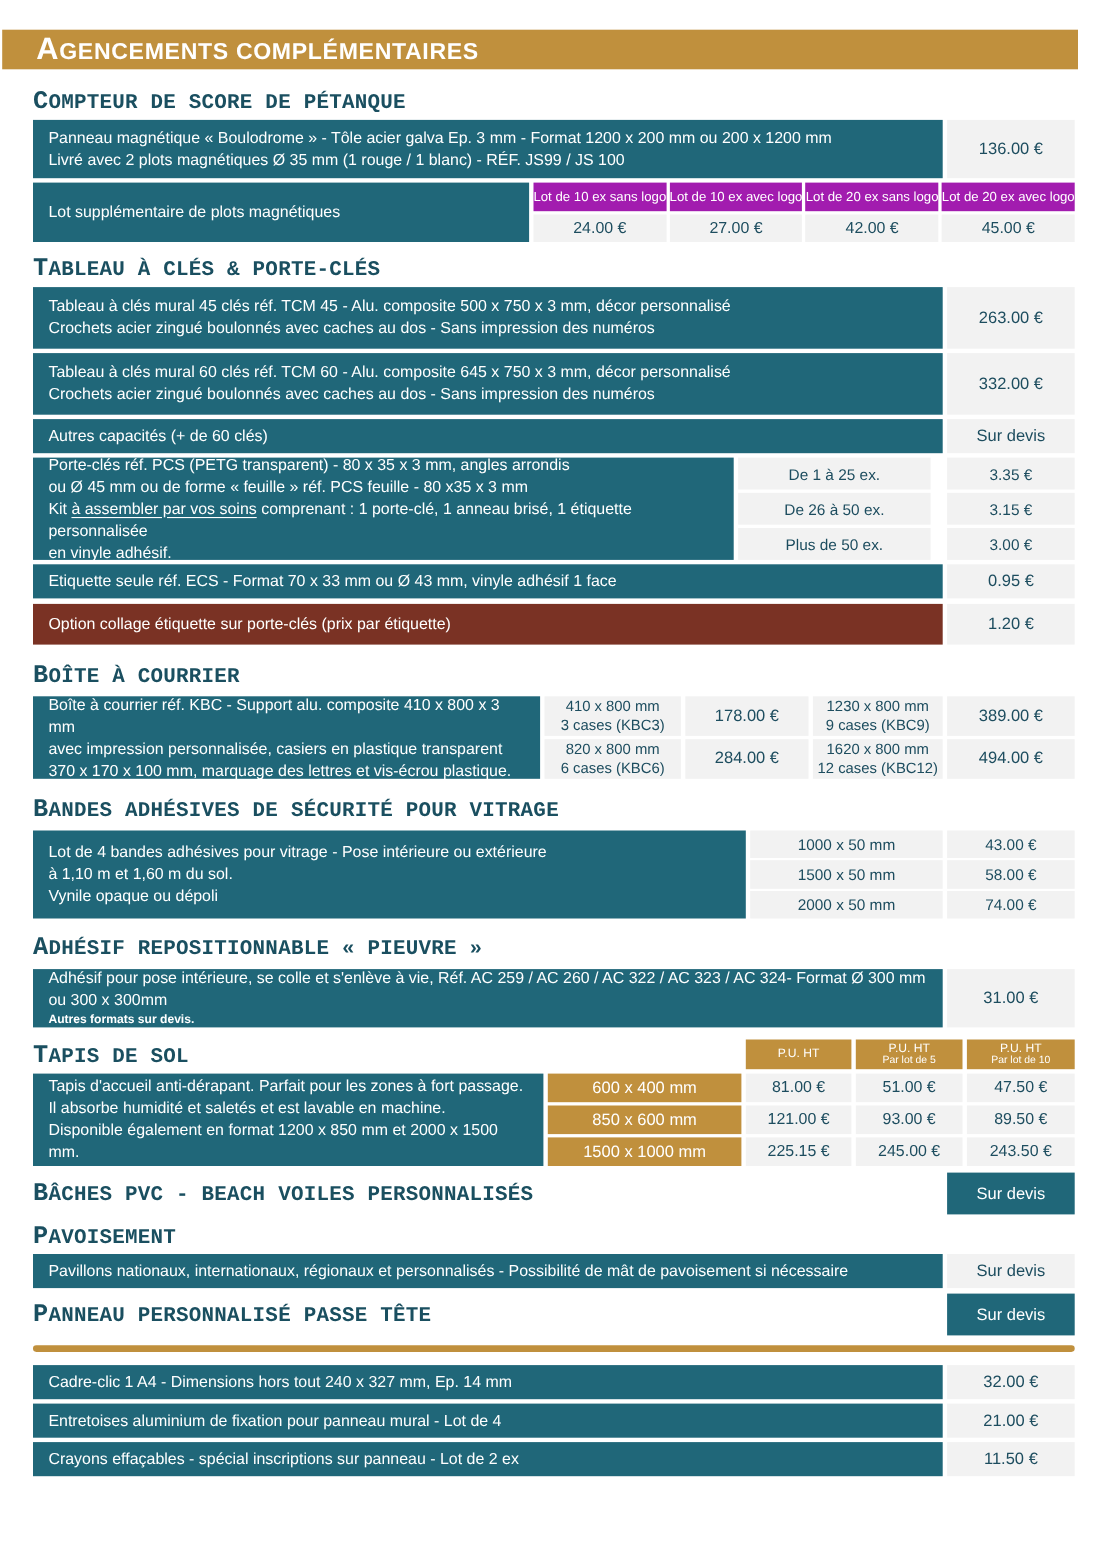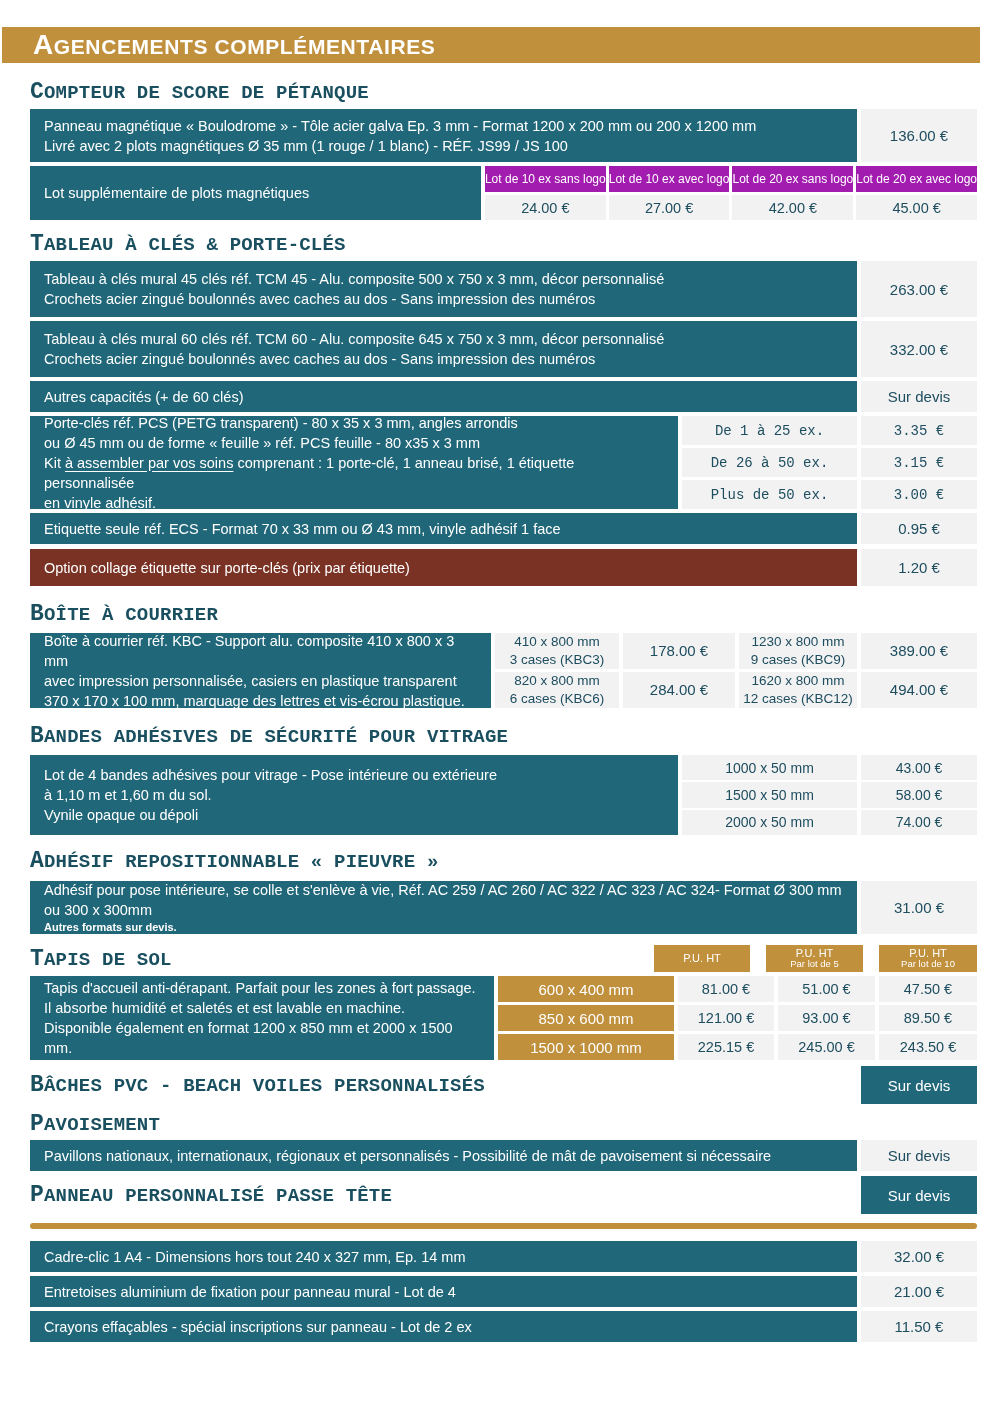--- a/index.html
+++ b/index.html
@@ -59,21 +59,21 @@
     background:#a21caf; color:#fff; font-size:12px;
     display:flex; align-items:center; justify-content:center;
     text-align:center; white-space:nowrap;
   }
   .plots-right .pr {
     background:#f2f2f2; color:#1d4d5f; font-size:14.5px;
     display:flex; align-items:center; justify-content:center;
   }
 
   
-  .tiers { flex:0 0 295px; display:grid; grid-template-columns:175px 116px; gap:3px 4px; grid-auto-rows:1fr;font-family:Liberation Mono, monospace; }
+  .tiers { flex:0 0 295px; display:grid; grid-template-columns:175px 116px; gap:3px 15px; grid-auto-rows:1fr; }
   .tiers .cell {
     background:#f2f2f2; color:#1d4d5f; font-size:14px;
     display:flex; align-items:center; justify-content:center;
   }
 
   
   .kbc-right { flex:0 0 482px; display:grid; grid-template-columns:124px 112px 118px 116px; gap:3px 4px; grid-auto-rows:1fr; }
   .kbc-right .cell {
     background:#f2f2f2; color:#1d4d5f;
     display:flex; flex-direction:column; align-items:center; justify-content:center;
@@ -84,21 +84,21 @@
   
   .sizes2 { flex:0 0 295px; display:grid; grid-template-columns:175px 116px; gap:2px 4px; grid-auto-rows:1fr; }
   .sizes2 .cell {
     background:#f2f2f2; color:#1d4d5f; font-size:14px;
     display:flex; align-items:center; justify-content:center;
   }
 
   
   .tapis-headline { display:flex; align-items:flex-end; }
   .tapis-headline .heading { flex:1 1 auto; }
-  .tapis-headers { display:grid; grid-template-columns:96px 97px 98px; gap:16px; }
+  .tapis-headers { display:grid; grid-template-columns:96px 97px 98px; gap:4px; }
   .tapis-headers .ghd {
     height:27px; background:#c0903d; color:#fff;
     display:flex; flex-direction:column; align-items:center; justify-content:center;
     line-height:1.1;
   }
   .tapis-headers .ghd .l1 { font-size:11px; }
   .tapis-headers .ghd .l2 { font-size:9.5px; }
   .tapis-right { flex:0 0 479px; display:grid; grid-template-columns:176px 96px 97px 98px; gap:3px 4px; grid-auto-rows:26px; }
   .tapis-right .gsize {
     background:#c0903d; color:#fff; font-size:15px;

